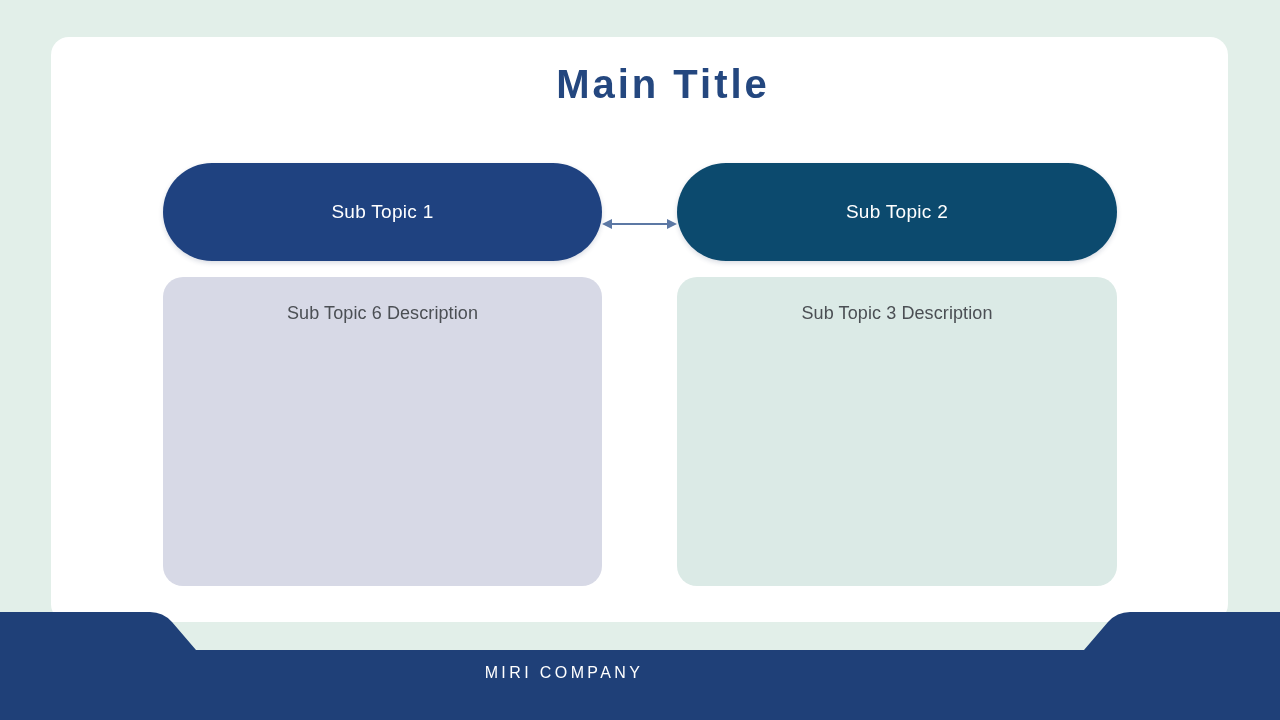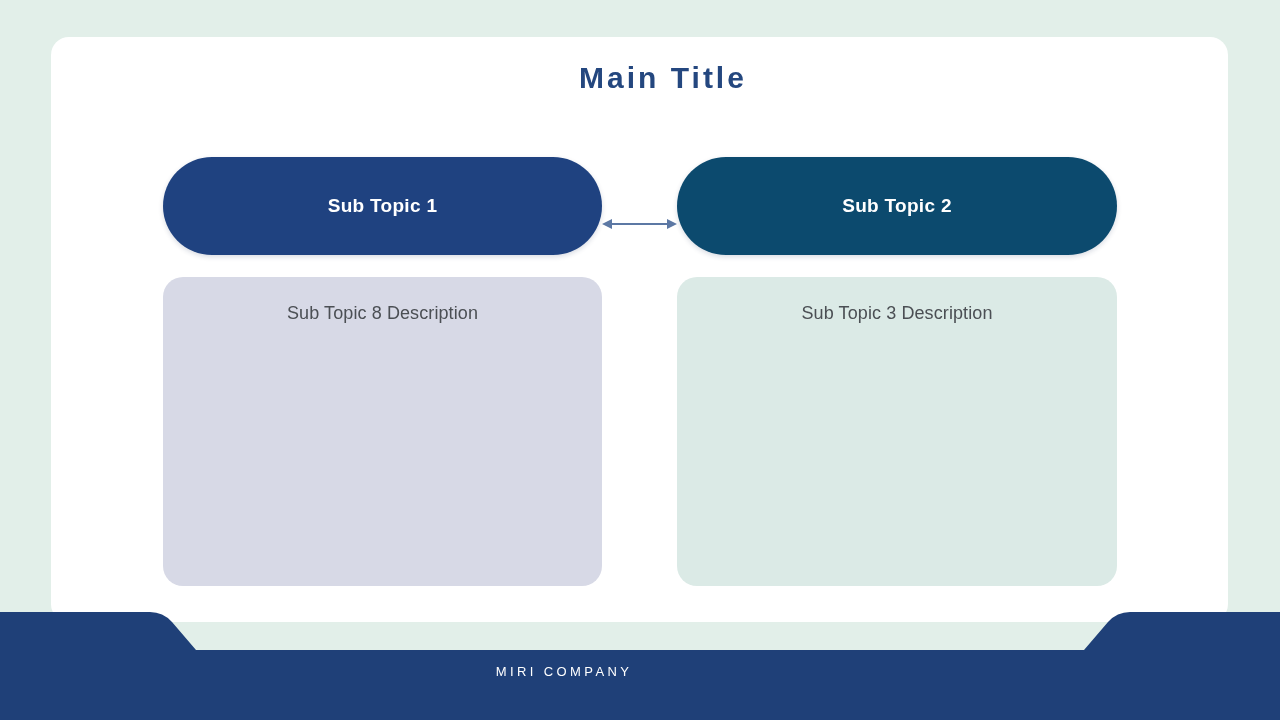--- a/index.html
+++ b/index.html
@@ -21,39 +21,39 @@
     overflow:hidden;
   }
 
   
   .title {
     position:absolute;
     left:0; top:24px;
     width:1224px;
     text-align:center;
     color:#24477f;
-    font-size:30px;
+    font-size:40px;
     font-weight:bold;
     letter-spacing:3px;
     line-height:1.15;
     white-space:nowrap;
   }
 
   
   .pill {
     position:absolute;
-    top:120px;
+    top:126px;
     height:98px;
     border-radius:49px;
     display:flex;
     align-items:center;
     justify-content:center;
     color:#ffffff;
     font-size:19px;
-    font-weight:bold;
+    font-weight:normal;
     letter-spacing:0.3px;
     box-shadow:0 2px 5px rgba(20,40,80,0.16);
   }
   .pill-left  { left:112px;  width:439px; background:#1f4280; }
   .pill-right { left:626px;  width:440px; background:#0c4a6e; }
 
   
   .connector {
     position:absolute;
     left:551px; top:176px;
@@ -82,21 +82,21 @@
     left:0; bottom:0;
     width:1280px; height:120px;
   }
   .footer-shape { display:block; width:1280px; height:120px; }
   .footer-text {
     position:absolute;
     left:0; top:64px;
     width:1128px;
     text-align:center;
     color:#ffffff;
-    font-size:13px;
+    font-size:16px;
     letter-spacing:3.4px;
     font-weight:normal;
     white-space:nowrap;
   }
 </style>
 </head>
 <body>
 
 <div class="card">
 
@@ -112,21 +112,21 @@
 
   <div class="connector">
     <svg width="75" height="22" viewBox="0 0 75 22">
       <line x1="9" y1="11" x2="66" y2="11" stroke="#5c78a4" stroke-width="2"></line>
       <polygon points="0,11 10,6 10,16" fill="#5c78a4"></polygon>
       <polygon points="75,11 65,6 65,16" fill="#5c78a4"></polygon>
     </svg>
   </div>
 
   <div class="desc desc-left">
-    <span>Sub Topic 8 Description</span>
+    <span>Sub Topic 6 Description</span>
   </div>
 
   <div class="desc desc-right">
     <span>Sub Topic 3 Description</span>
   </div>
 
 </div>
 
 <div class="footer">
   <svg class="footer-shape" viewBox="0 0 1280 120" preserveAspectRatio="none">

